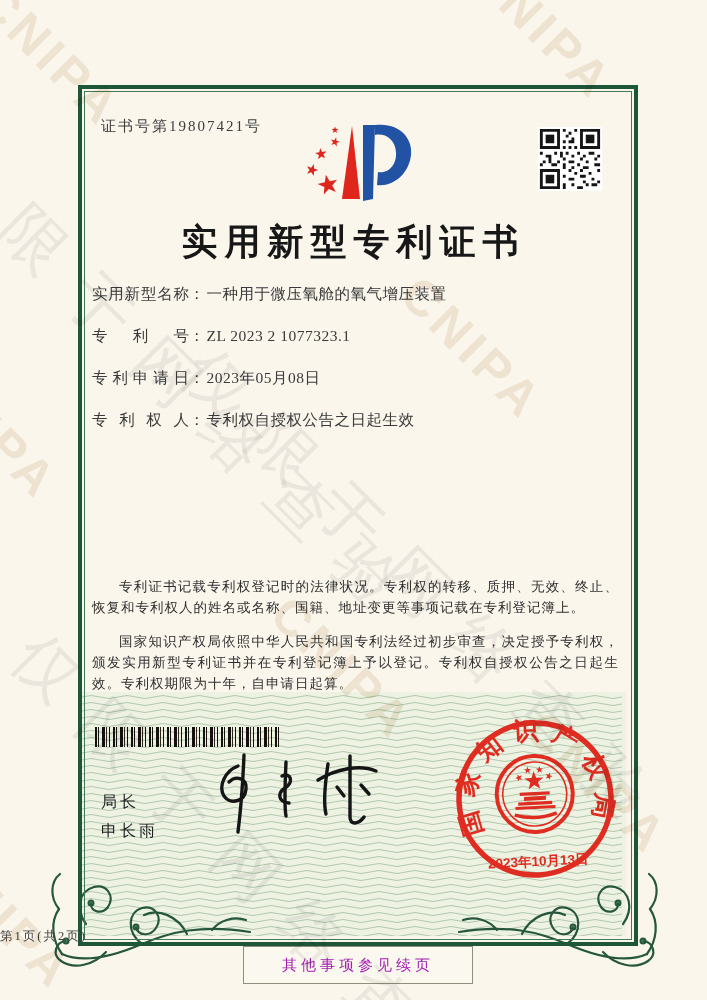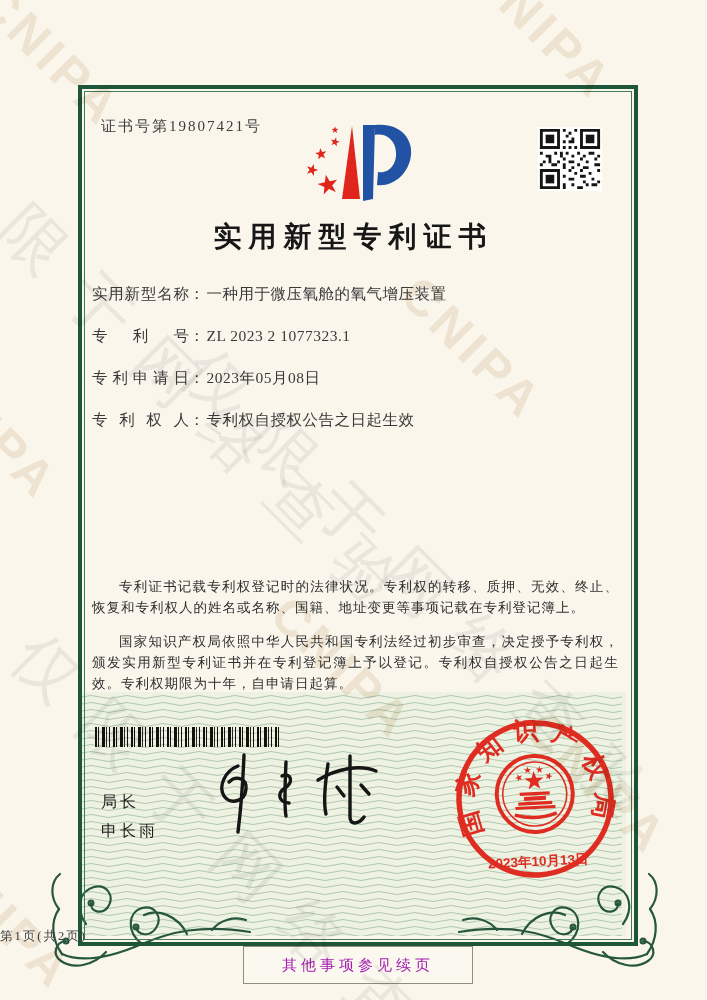--- a/index.html
+++ b/index.html
@@ -25,21 +25,21 @@
   .frame{position:absolute;left:78px;top:85px;width:552px;height:853px;z-index:3;
          border:4px solid #1d5639;pointer-events:none;}
   .frame:before{content:"";position:absolute;inset:2px;border:1px solid #417a57;}
 
   
   .content{position:absolute;inset:0;z-index:4;border-radius:6px;}
   .cert-number{position:absolute;left:101px;top:117px;font-size:15px;letter-spacing:2px;color:#3c3c3c;}
   .logo{position:absolute;left:283px;top:119px;}
   .qr{position:absolute;left:538px;top:127px;}
   .title{position:absolute;left:0;top:218px;width:707px;text-align:center;
-         font-size:28px;font-weight:bold;color:#171717;letter-spacing:7px;}
+         font-size:36px;font-weight:bold;color:#171717;letter-spacing:7px;}
 
   .fields{position:absolute;left:92px;top:284px;width:530px;font-size:15.5px;color:#3a3a3a;}
   .frow{position:relative;height:42px;}
   .flabel{display:inline-block;width:97px;text-align:justify;text-align-last:justify;vertical-align:top;}
   .fcolon{display:inline-block;margin:0 2px 0 0;}
   .fvalue{letter-spacing:.5px;}
   .fpair2{position:absolute;left:266px;top:0;}
 
   .paras{position:absolute;left:92px;top:576px;width:527px;font-size:13.5px;line-height:21px;
          color:#2f2f2f;text-align:justify;letter-spacing:1px;}

